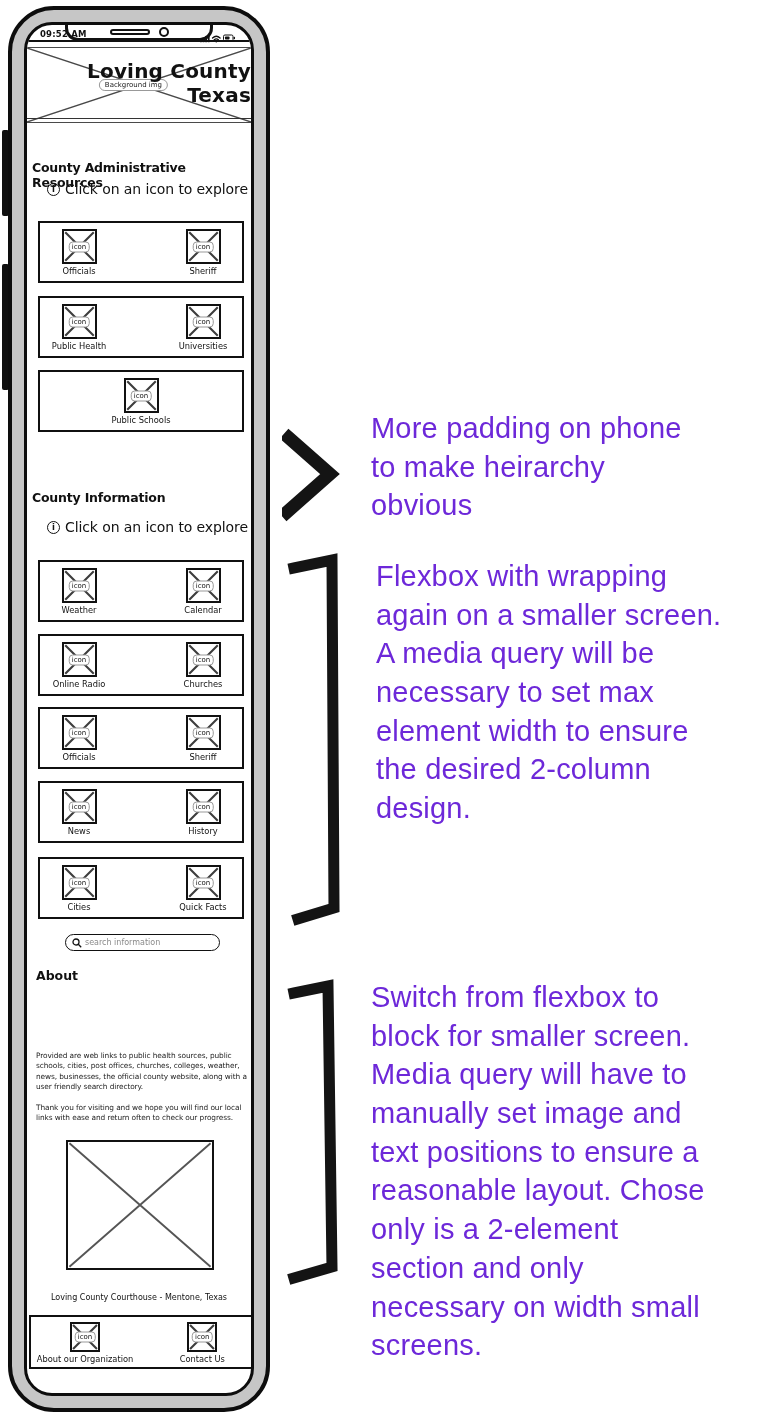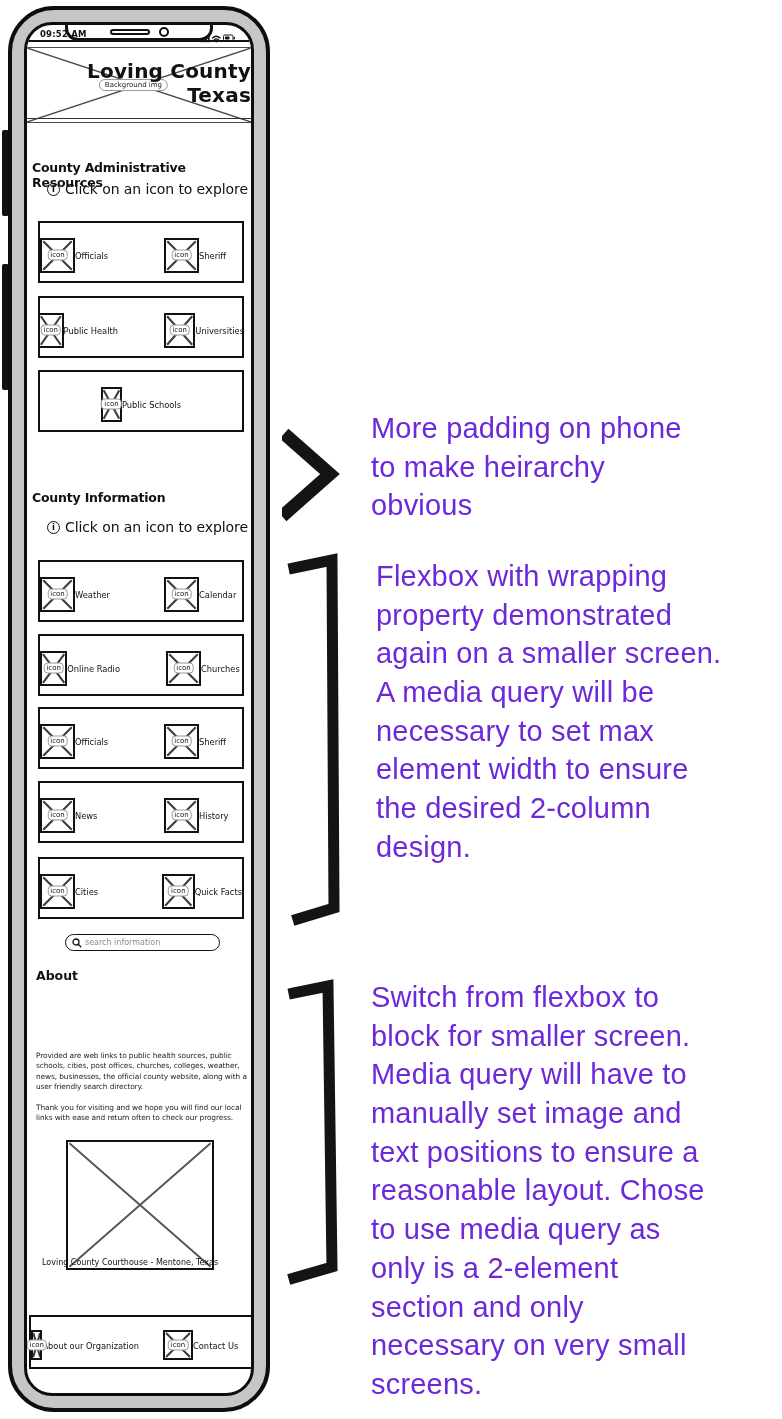--- a/index.html
+++ b/index.html
@@ -38,40 +38,40 @@
 
   .sec-heading { position:absolute; left:5px; right:2px; font-size:12.5px; font-weight:bold; letter-spacing:-0.2px; }
   .hint { position:absolute; left:20px; display:flex; align-items:center; gap:5px; }
   .info-circ { width:13px; height:13px; border:1.4px solid #111; border-radius:50%;
                display:flex; align-items:center; justify-content:center;
                font-size:8.5px; font-weight:bold; line-height:1; }
   .hint-text { font-size:14px; font-weight:normal; letter-spacing:-0.1px; }
 
   .card { position:absolute; left:11px; width:206px; height:62px; border:2px solid #101010;
           background:#fff; display:flex; justify-content:center; gap:46px; padding-top:6px; }
-  .tile { width:80px; display:flex; align-items:center; cursor:pointer; }
+  .tile { width:80px; display:flex; flex-direction:column; align-items:center; cursor:pointer; }
   .tile-box { position:relative; width:35px; height:35px; border:2px solid #111; background:#fff; }
   .tile-tag { position:absolute; left:50%; top:50%; transform:translate(-50%,-50%);
               font-size:7px; color:#111; background:#fff; border:1px solid #999;
               border-radius:4px; padding:0 2px; line-height:9px; }
   .tile-label { margin-top:2px; font-size:8.3px; white-space:nowrap; }
 
   .search { position:absolute; top:909px; left:38px; width:155px; height:17px;
             border:1.5px solid #111; border-radius:9px; display:flex; align-items:center;
             padding-left:6px; gap:3px; background:#fff; }
   .search input { border:none; outline:none; background:transparent; width:128px;
                   font-size:8px; color:#111; font-family:"DejaVu Sans", sans-serif; }
   .search input::placeholder { color:#8a8a8a; }
 
   .about-heading { position:absolute; top:943px; left:9px; font-size:12.5px; font-weight:bold; }
   .para { position:absolute; left:9px; width:216px; font-size:7.4px; line-height:10.3px;
           color:#1c1c1c; letter-spacing:-0.1px; }
   .about-img { position:absolute; top:1115px; left:39px; width:148px; height:130px;
                border:2px solid #111; background:#fff; }
-  .caption { position:absolute; top:1233px; left:0; right:0; text-align:left; font-size:8px;margin-left:15px; }
+  .caption { position:absolute; top:1268px; left:0; right:0; text-align:center; font-size:8px; }
 
   .footer-card { position:absolute; top:1290px; left:2px; width:226px; height:54px;
                  border:2px solid #101010; display:flex; justify-content:center; gap:24px; padding-top:5px; }
   .footer-card .tile-box { width:30px; height:30px; }
   .footer-card .tile { width:auto; min-width:90px; }
 
   
   .ann { position:absolute; font-family:"Liberation Sans", sans-serif; color:#6d28d9;
          font-size:29px; letter-spacing:.2px; }
   .ann .ln { display:block; height:38.7px; white-space:nowrap; }
@@ -351,39 +351,37 @@
     <span class="ln">More padding on phone</span>
     <span class="ln">to make heirarchy</span>
     <span class="ln">obvious</span>
   </div>
 
   <svg class="mark mk-bracket1" width="58" height="376" viewBox="0 0 58 376">
     <path d="M8,17 L46,9 L48,357 L12,368" fill="none" stroke="#141414" stroke-width="11" stroke-linecap="square" stroke-linejoin="miter"></path>
   </svg>
   <div class="ann ann2">
     <span class="ln">Flexbox with wrapping</span>
-    <span class="ln">property demonstrated</span>
     <span class="ln">again on a smaller screen.</span>
     <span class="ln">A media query will be</span>
     <span class="ln">necessary to set max</span>
     <span class="ln">element width to ensure</span>
     <span class="ln">the desired 2-column</span>
     <span class="ln">design.</span>
   </div>
 
   <svg class="mark mk-bracket2" width="58" height="312" viewBox="0 0 58 312">
     <path d="M8,14 L42,7 L46,288 L8,299" fill="none" stroke="#141414" stroke-width="11" stroke-linecap="square" stroke-linejoin="miter"></path>
   </svg>
   <div class="ann ann3">
     <span class="ln">Switch from flexbox to</span>
     <span class="ln">block for smaller screen.</span>
     <span class="ln">Media query will have to</span>
     <span class="ln">manually set image and</span>
     <span class="ln">text positions to ensure a</span>
     <span class="ln">reasonable layout. Chose</span>
-    <span class="ln">to use media query as</span>
     <span class="ln">only is a 2-element</span>
     <span class="ln">section and only</span>
-    <span class="ln">necessary on very small</span>
+    <span class="ln">necessary on width small</span>
     <span class="ln">screens.</span>
   </div>
 
 </div>
 
 </body></html>

